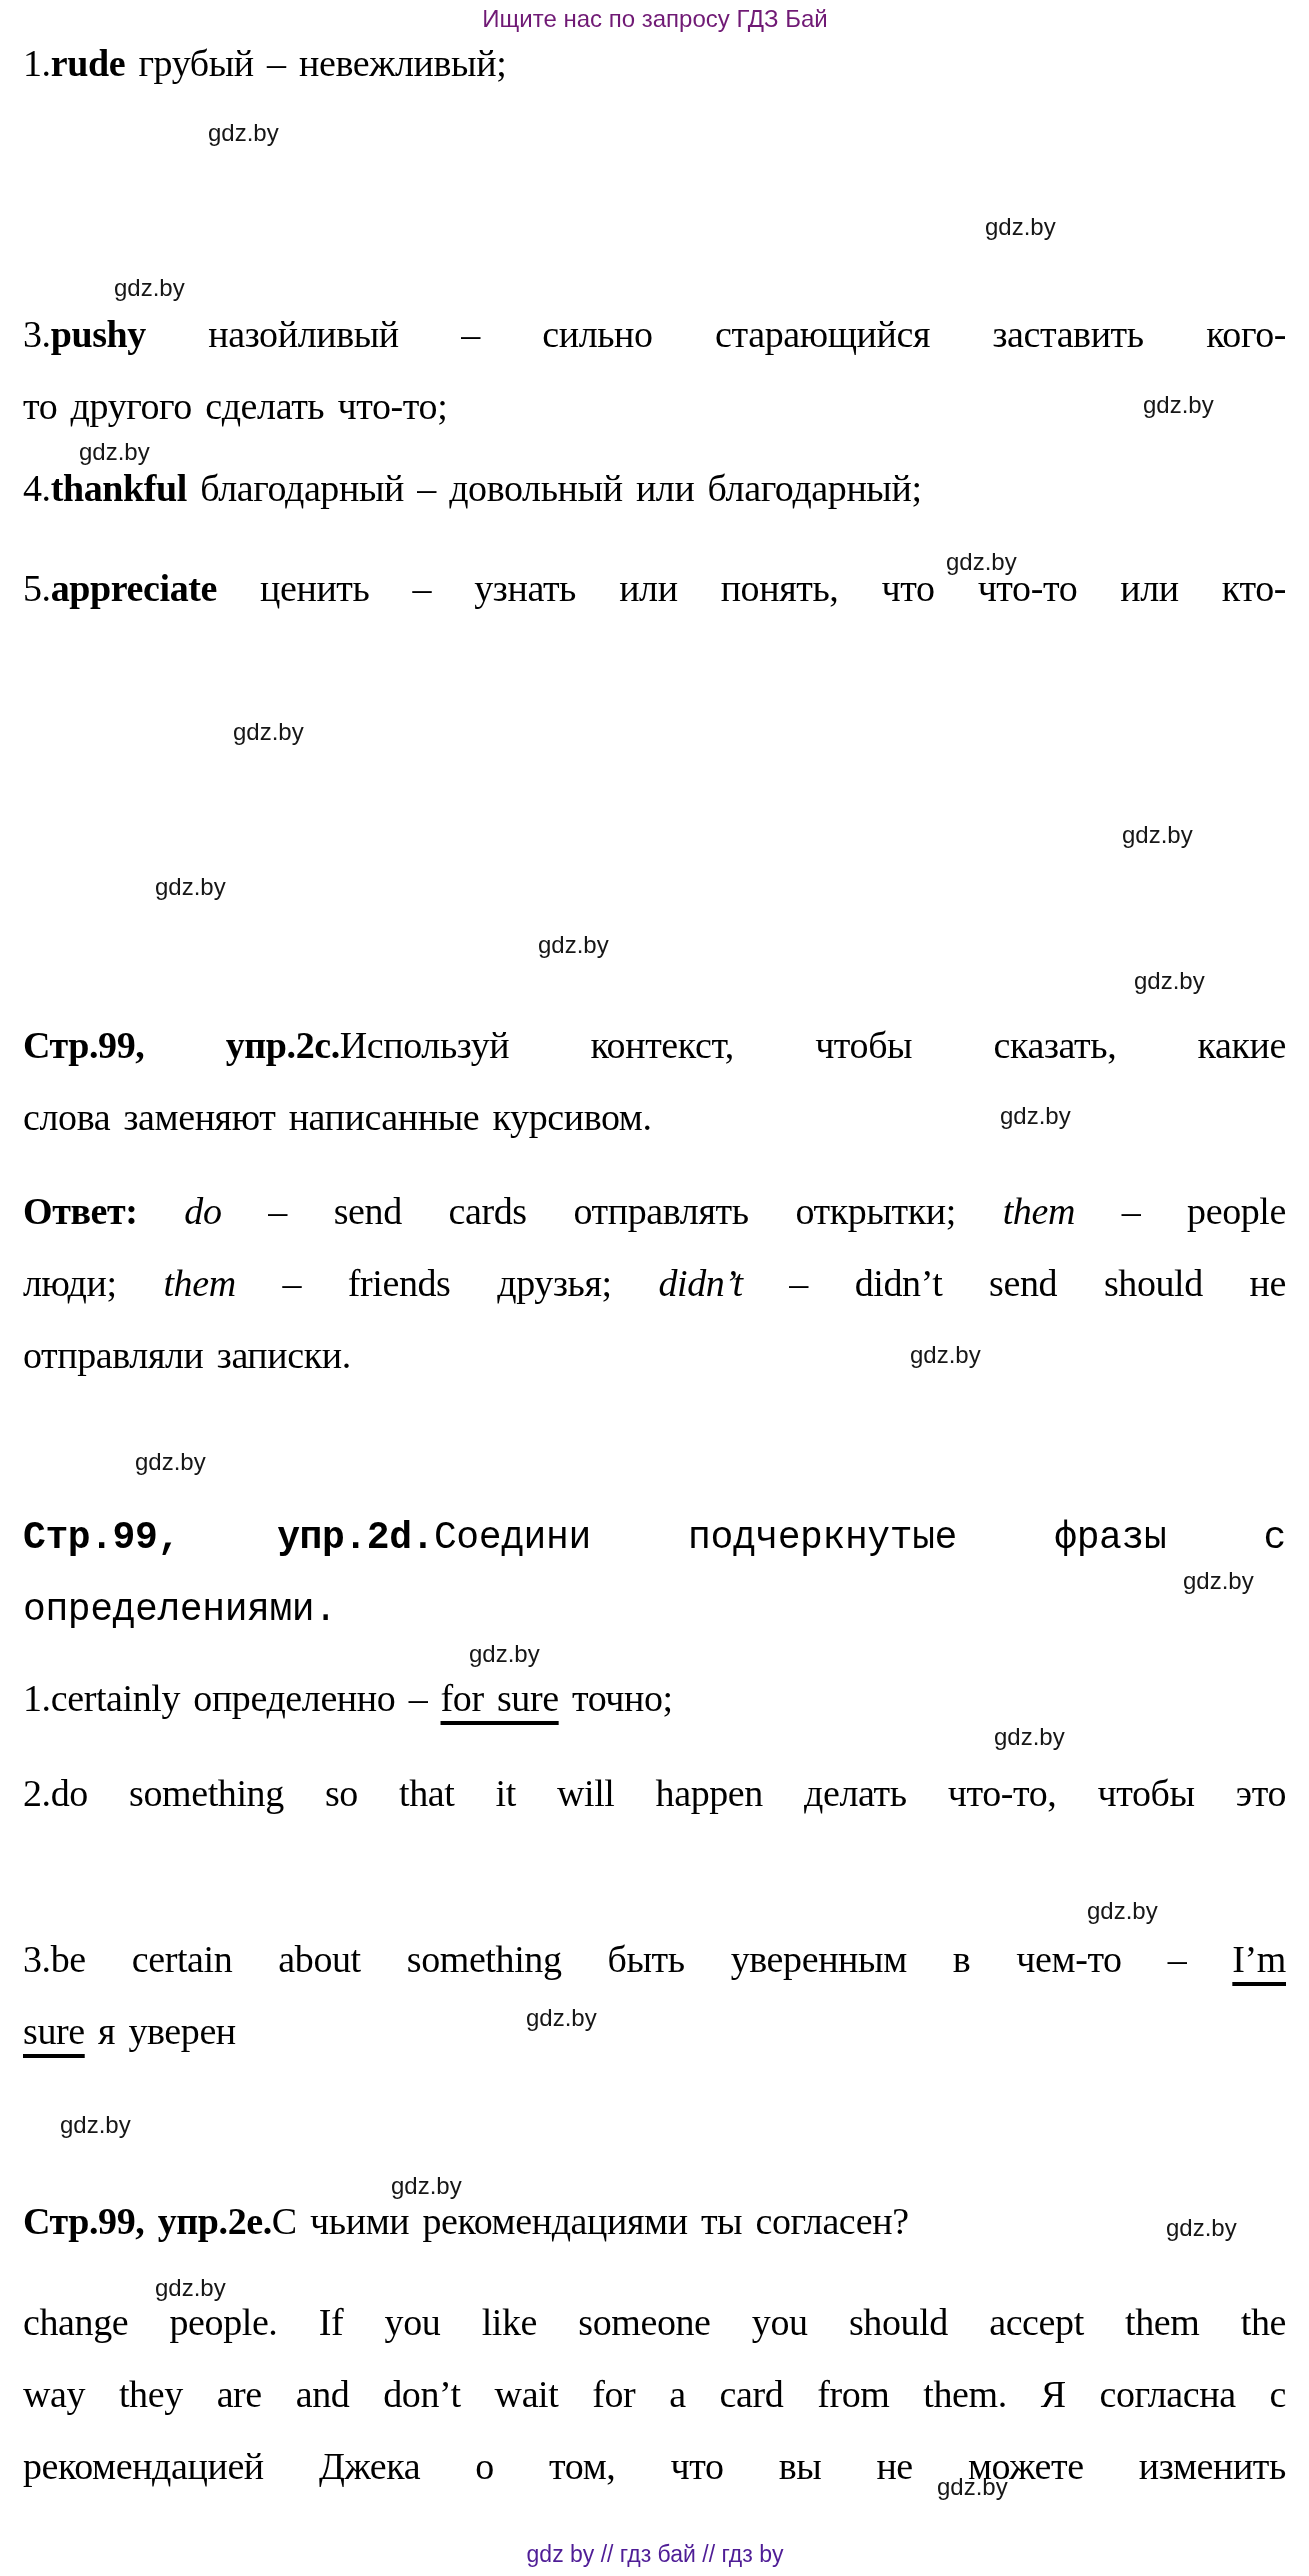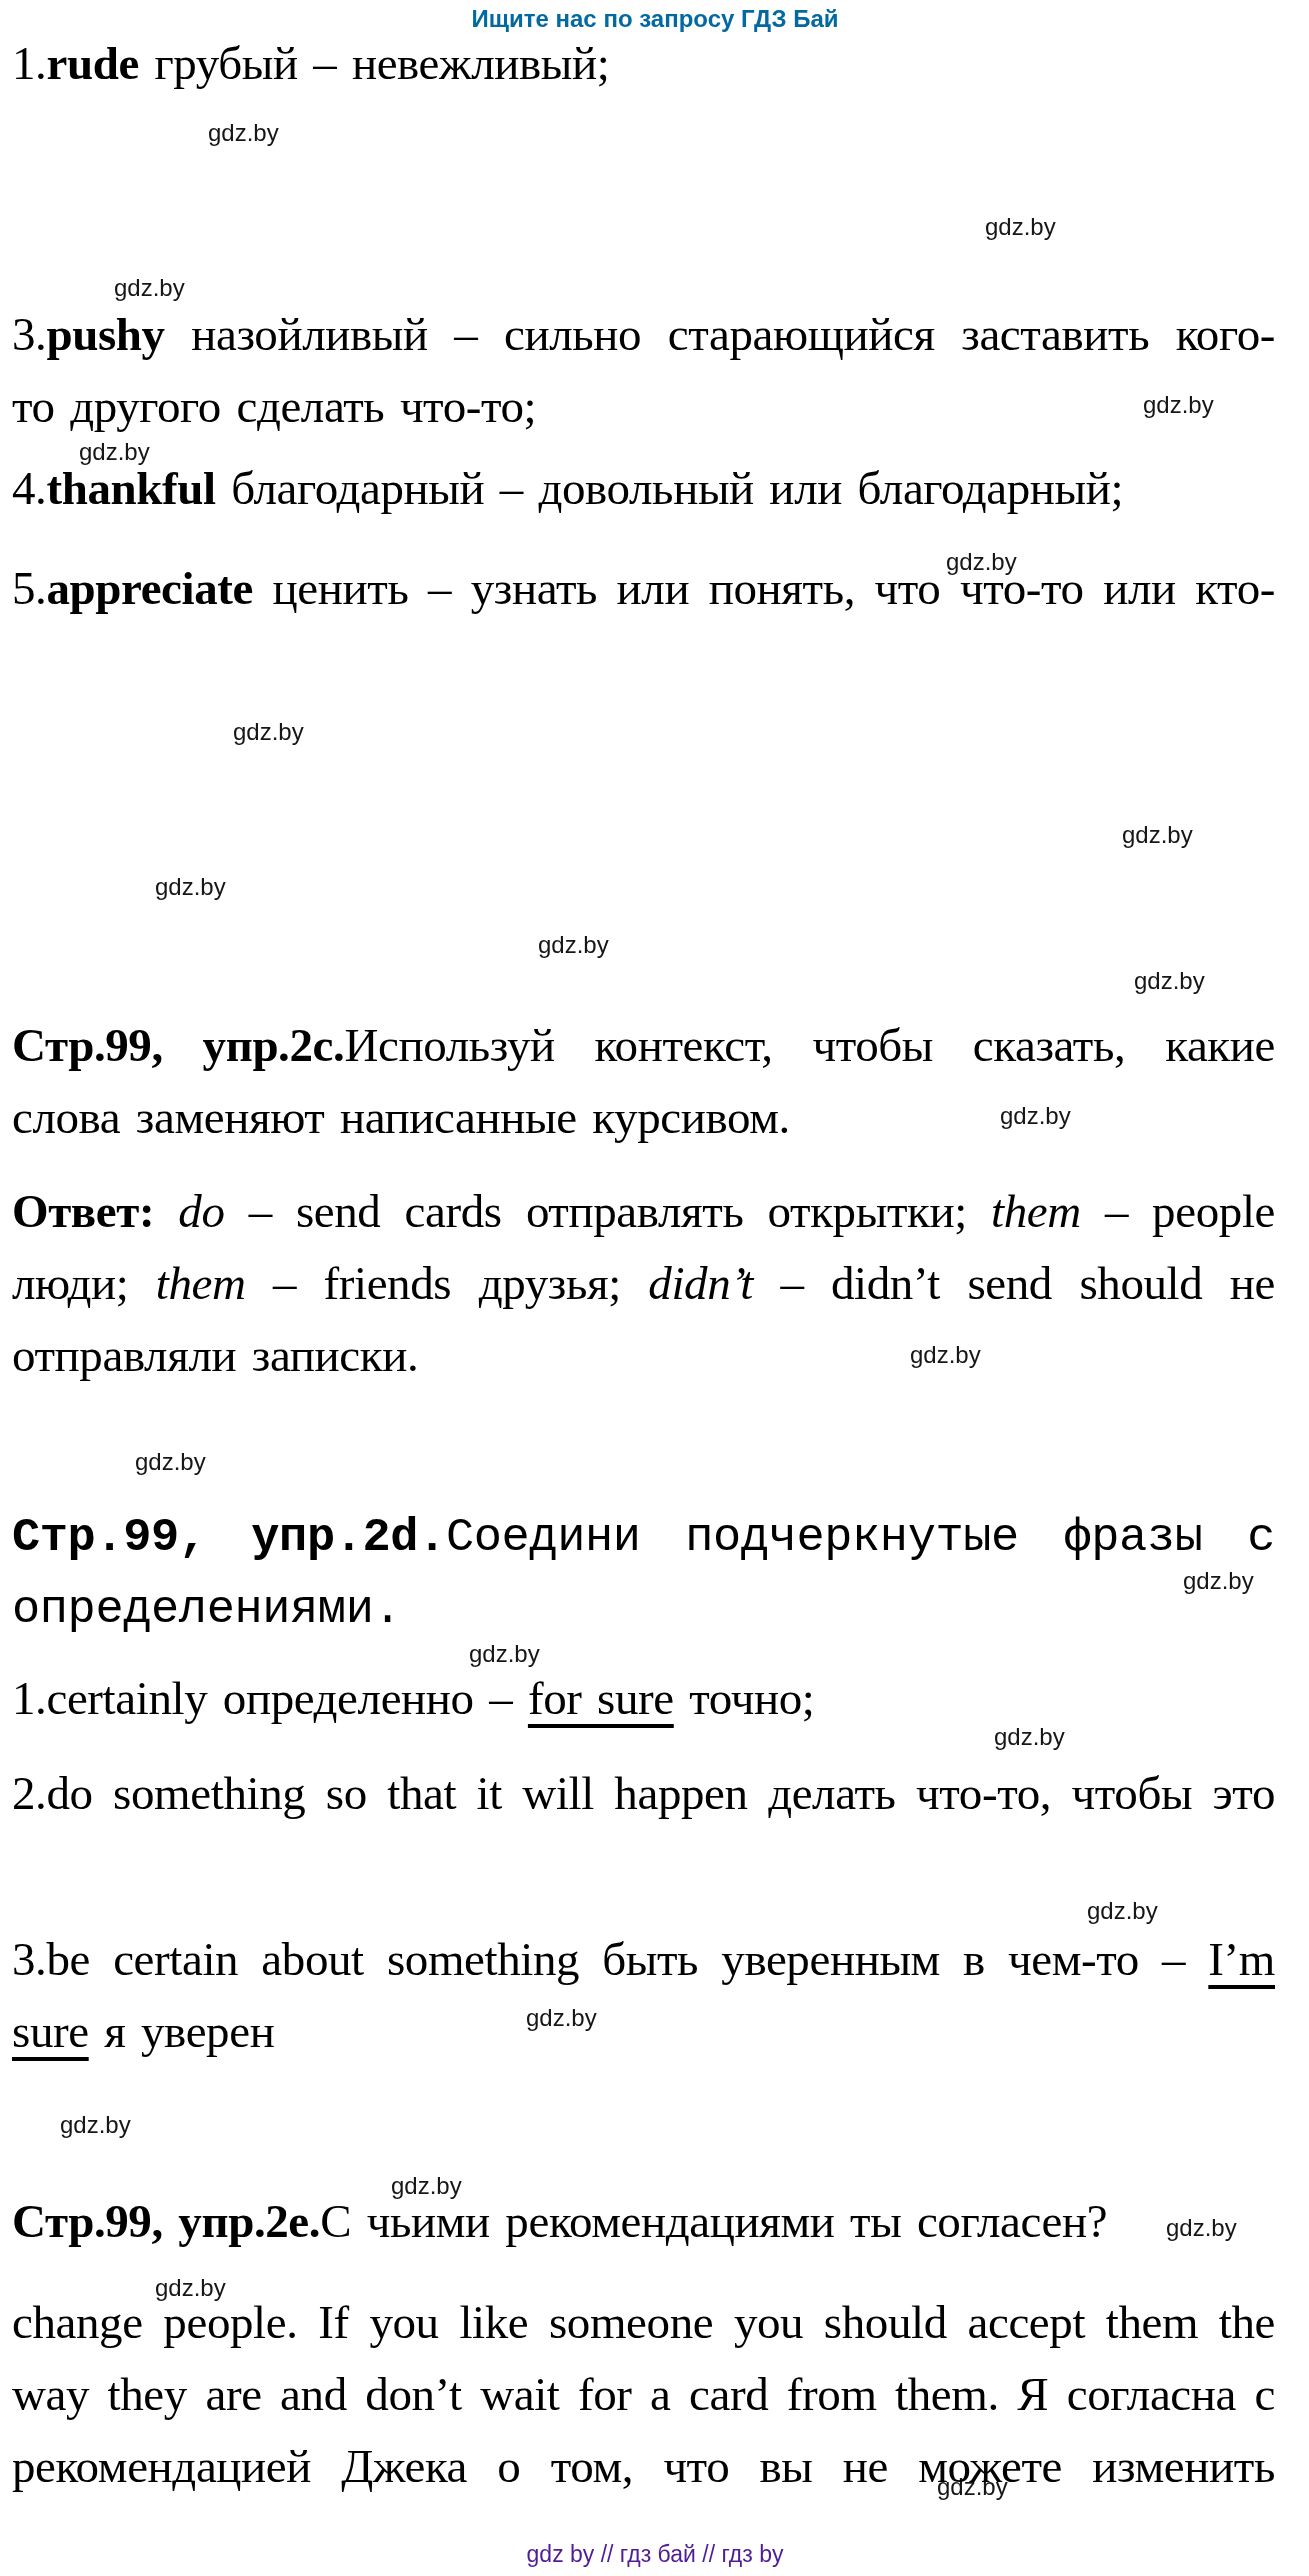--- a/index.html
+++ b/index.html
@@ -15,22 +15,22 @@
     color: #000000;
   }
   .promo {
     position: absolute; top: 5px; left: 0; width: 100%;
     text-align: center;
     font-family: "Liberation Sans", "DejaVu Sans", sans-serif;
     font-size: 24px; font-weight: 400;
   }
   .doc-layer, .wm-layer { position: absolute; inset: 0; }
   .block {
-    position: absolute; left: 12px; width: 1263px;
-    font-size: 47px; line-height: 72px;
+    position: absolute; left: 23px; width: 1263px;
+    font-size: 38px; line-height: 72px;
     letter-spacing: -0.4px; word-spacing: 4.2px;
   }
   .line { text-align: left; }
   .line.just { text-align: justify; text-align-last: justify; }
   .seg-b { font-weight: bold; }
   .seg-i { font-style: italic; }
   .seg-u {
     text-decoration: underline;
     text-decoration-thickness: 4.2px;
     text-underline-offset: 10px;
@@ -45,21 +45,21 @@
     position: absolute; top: 2541px; left: 0; width: 100%;
     text-align: center;
     font-family: "Liberation Sans", "DejaVu Sans", sans-serif;
     font-size: 23px; font-weight: 400;
   }
 </style>
 </head>
 <body style="background: rgb(255, 255, 255);">
 
 <div class="page" style="color: rgb(0, 0, 0);">
-  <div class="promo" style="color: #0369a1; font-weight: bold;">Ищите нас по запросу ГДЗ Бай</div>
+  <div class="promo" style="color: #701a75;">Ищите нас по запросу ГДЗ Бай</div>
   <div class="wm-layer">
       <span class="wm" style="left: 208px; top: 119px; color: rgb(22, 22, 22);">gdz.by</span>
       <span class="wm" style="left: 985px; top: 213px; color: rgb(22, 22, 22);">gdz.by</span>
       <span class="wm" style="left: 114px; top: 274px; color: rgb(22, 22, 22);">gdz.by</span>
       <span class="wm" style="left: 1143px; top: 391px; color: rgb(22, 22, 22);">gdz.by</span>
       <span class="wm" style="left: 79px; top: 438px; color: rgb(22, 22, 22);">gdz.by</span>
       <span class="wm" style="left: 946px; top: 548px; color: rgb(22, 22, 22);">gdz.by</span>
       <span class="wm" style="left: 233px; top: 718px; color: rgb(22, 22, 22);">gdz.by</span>
       <span class="wm" style="left: 1122px; top: 821px; color: rgb(22, 22, 22);">gdz.by</span>
       <span class="wm" style="left: 155px; top: 873px; color: rgb(22, 22, 22);">gdz.by</span>

